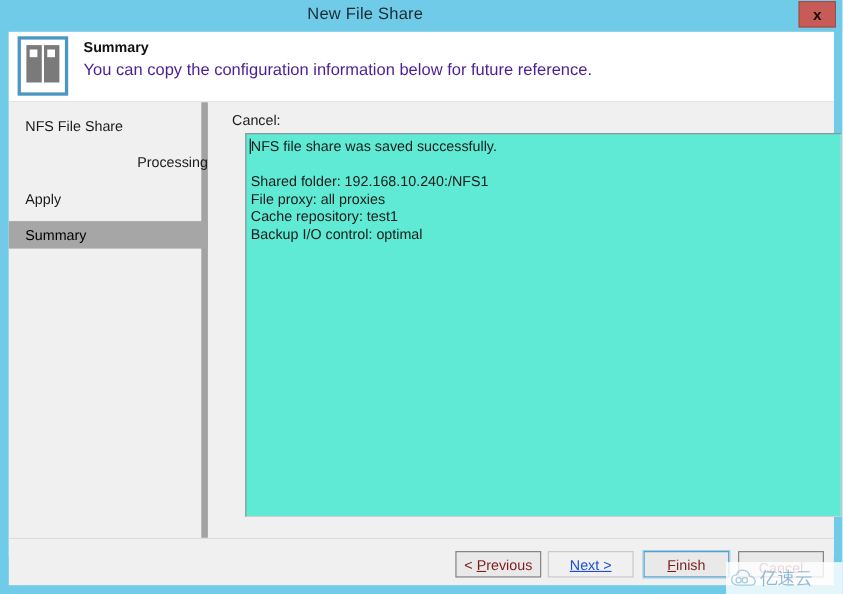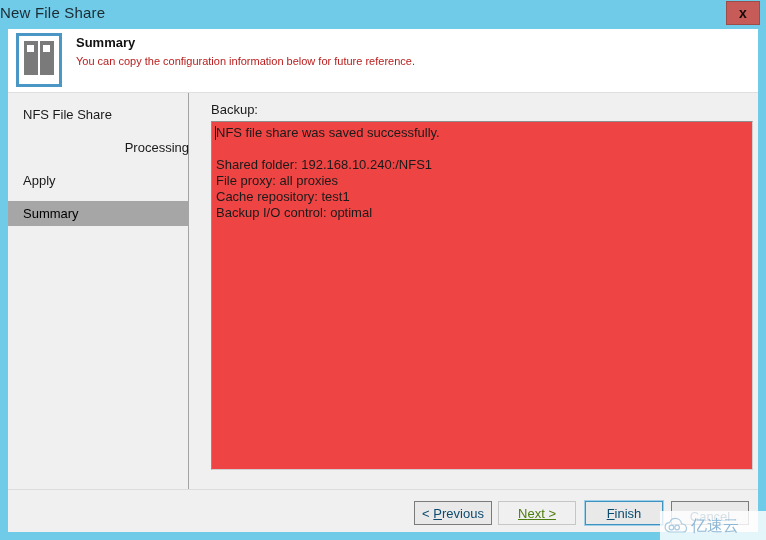--- a/index.html
+++ b/index.html
@@ -29,20 +29,21 @@
     position: absolute;
     left: 0; top: 0;
     width: 766px;
     height: 29px;
     background: #6fcbe8;
   }
   .title-text {
     position: absolute;
     left: 0; top: 4px;
     width: 664px;
+    text-align: center;
     font-size: 15px;
     color: #1b2b33;
     font-family: "Liberation Sans", sans-serif;
     letter-spacing: 0.2px;
   }
   .close-button {
     position: absolute;
     right: 6px; top: 1px;
     width: 34px;
     height: 24px;
@@ -121,34 +122,34 @@
     left: 68px;
     top: 6px;
     font-size: 13px;
     font-weight: bold;
     color: #111111;
   }
   .header-sub {
     position: absolute;
     left: 68px;
     top: 26px;
-    font-size: 11px;
-    color: #b91c1c;
+    font-size: 15px;
+    color: #4c1d95;
     text-align: center;
   }
 
   
   .sidebar {
     position: absolute;
     left: 0;
     top: 64px;
     width: 181px;
     height: 396px;
     background: #f0f0f0;
-    border-right: 1px solid #a3a3a3;
+    border-right: 6px solid #a3a3a3;
     box-sizing: border-box;
   }
   .nav-item {
     position: absolute;
     left: 0;
     width: 181px;
     height: 25px;
     display: flex;
     align-items: center;
     font-size: 13px;
@@ -173,25 +174,25 @@
   }
   .summary-label {
     position: absolute;
     left: 21px;
     top: 9px;
     font-size: 13px;
     color: #1a1a1a;
   }
   .summary-box {
     position: absolute;
-    left: 21px;
+    left: 33px;
     top: 28px;
     width: 542px;
     height: 349px;
-    background: #ef4444;
+    background: #5eead4;
     border: 1px solid #8e8e8e;
     border-right-color: #cfcfcf;
     border-bottom-color: #cfcfcf;
     box-sizing: border-box;
     overflow: hidden;
   }
   .caret {
     position: absolute;
     left: 3px;
     top: 4px;
@@ -224,29 +225,29 @@
   }
   .btn {
     position: absolute;
     top: 11px;
     width: 78px;
     height: 24px;
     background: #e9e9e9;
     border: 1px solid #7b7b7b;
     box-sizing: border-box;
     font-size: 13px;
-    color: #0c4a6e;
+    color: #7f1d1d;
     display: flex;
     align-items: center;
     justify-content: center;
     cursor: pointer;
     font-family: "Liberation Sans", sans-serif;
   }
   .btn.disabled {
-    color: #4d7c0f;
+    color: #1d4ed8;
     border-color: #c6c6c6;
     background: #f0f0f0;
     cursor: default;
     text-decoration: underline;
   }
   .btn.default {
     border: 1px solid #3c93c2;
     outline: 1px solid #9fd0e8;
     background: #e9e9e9;
   }
@@ -322,21 +323,21 @@
       </div>
       <div class="nav-item" style="top:75px;">
         <span>Apply</span>
       </div>
       <div class="nav-item selected" style="top:108px;">
         <span>Summary</span>
       </div>
     </div>
 
     <div class="main">
-      <div class="summary-label">Backup:</div>
+      <div class="summary-label">Cancel:</div>
       <div class="summary-box">
         <div class="caret"></div>
         <div class="summary-text">NFS file share was saved successfully.
 
 Shared folder: 192.168.10.240:/NFS1
 File proxy: all proxies
 Cache repository: test1
 Backup I/O control: optimal</div>
       </div>
     </div>

